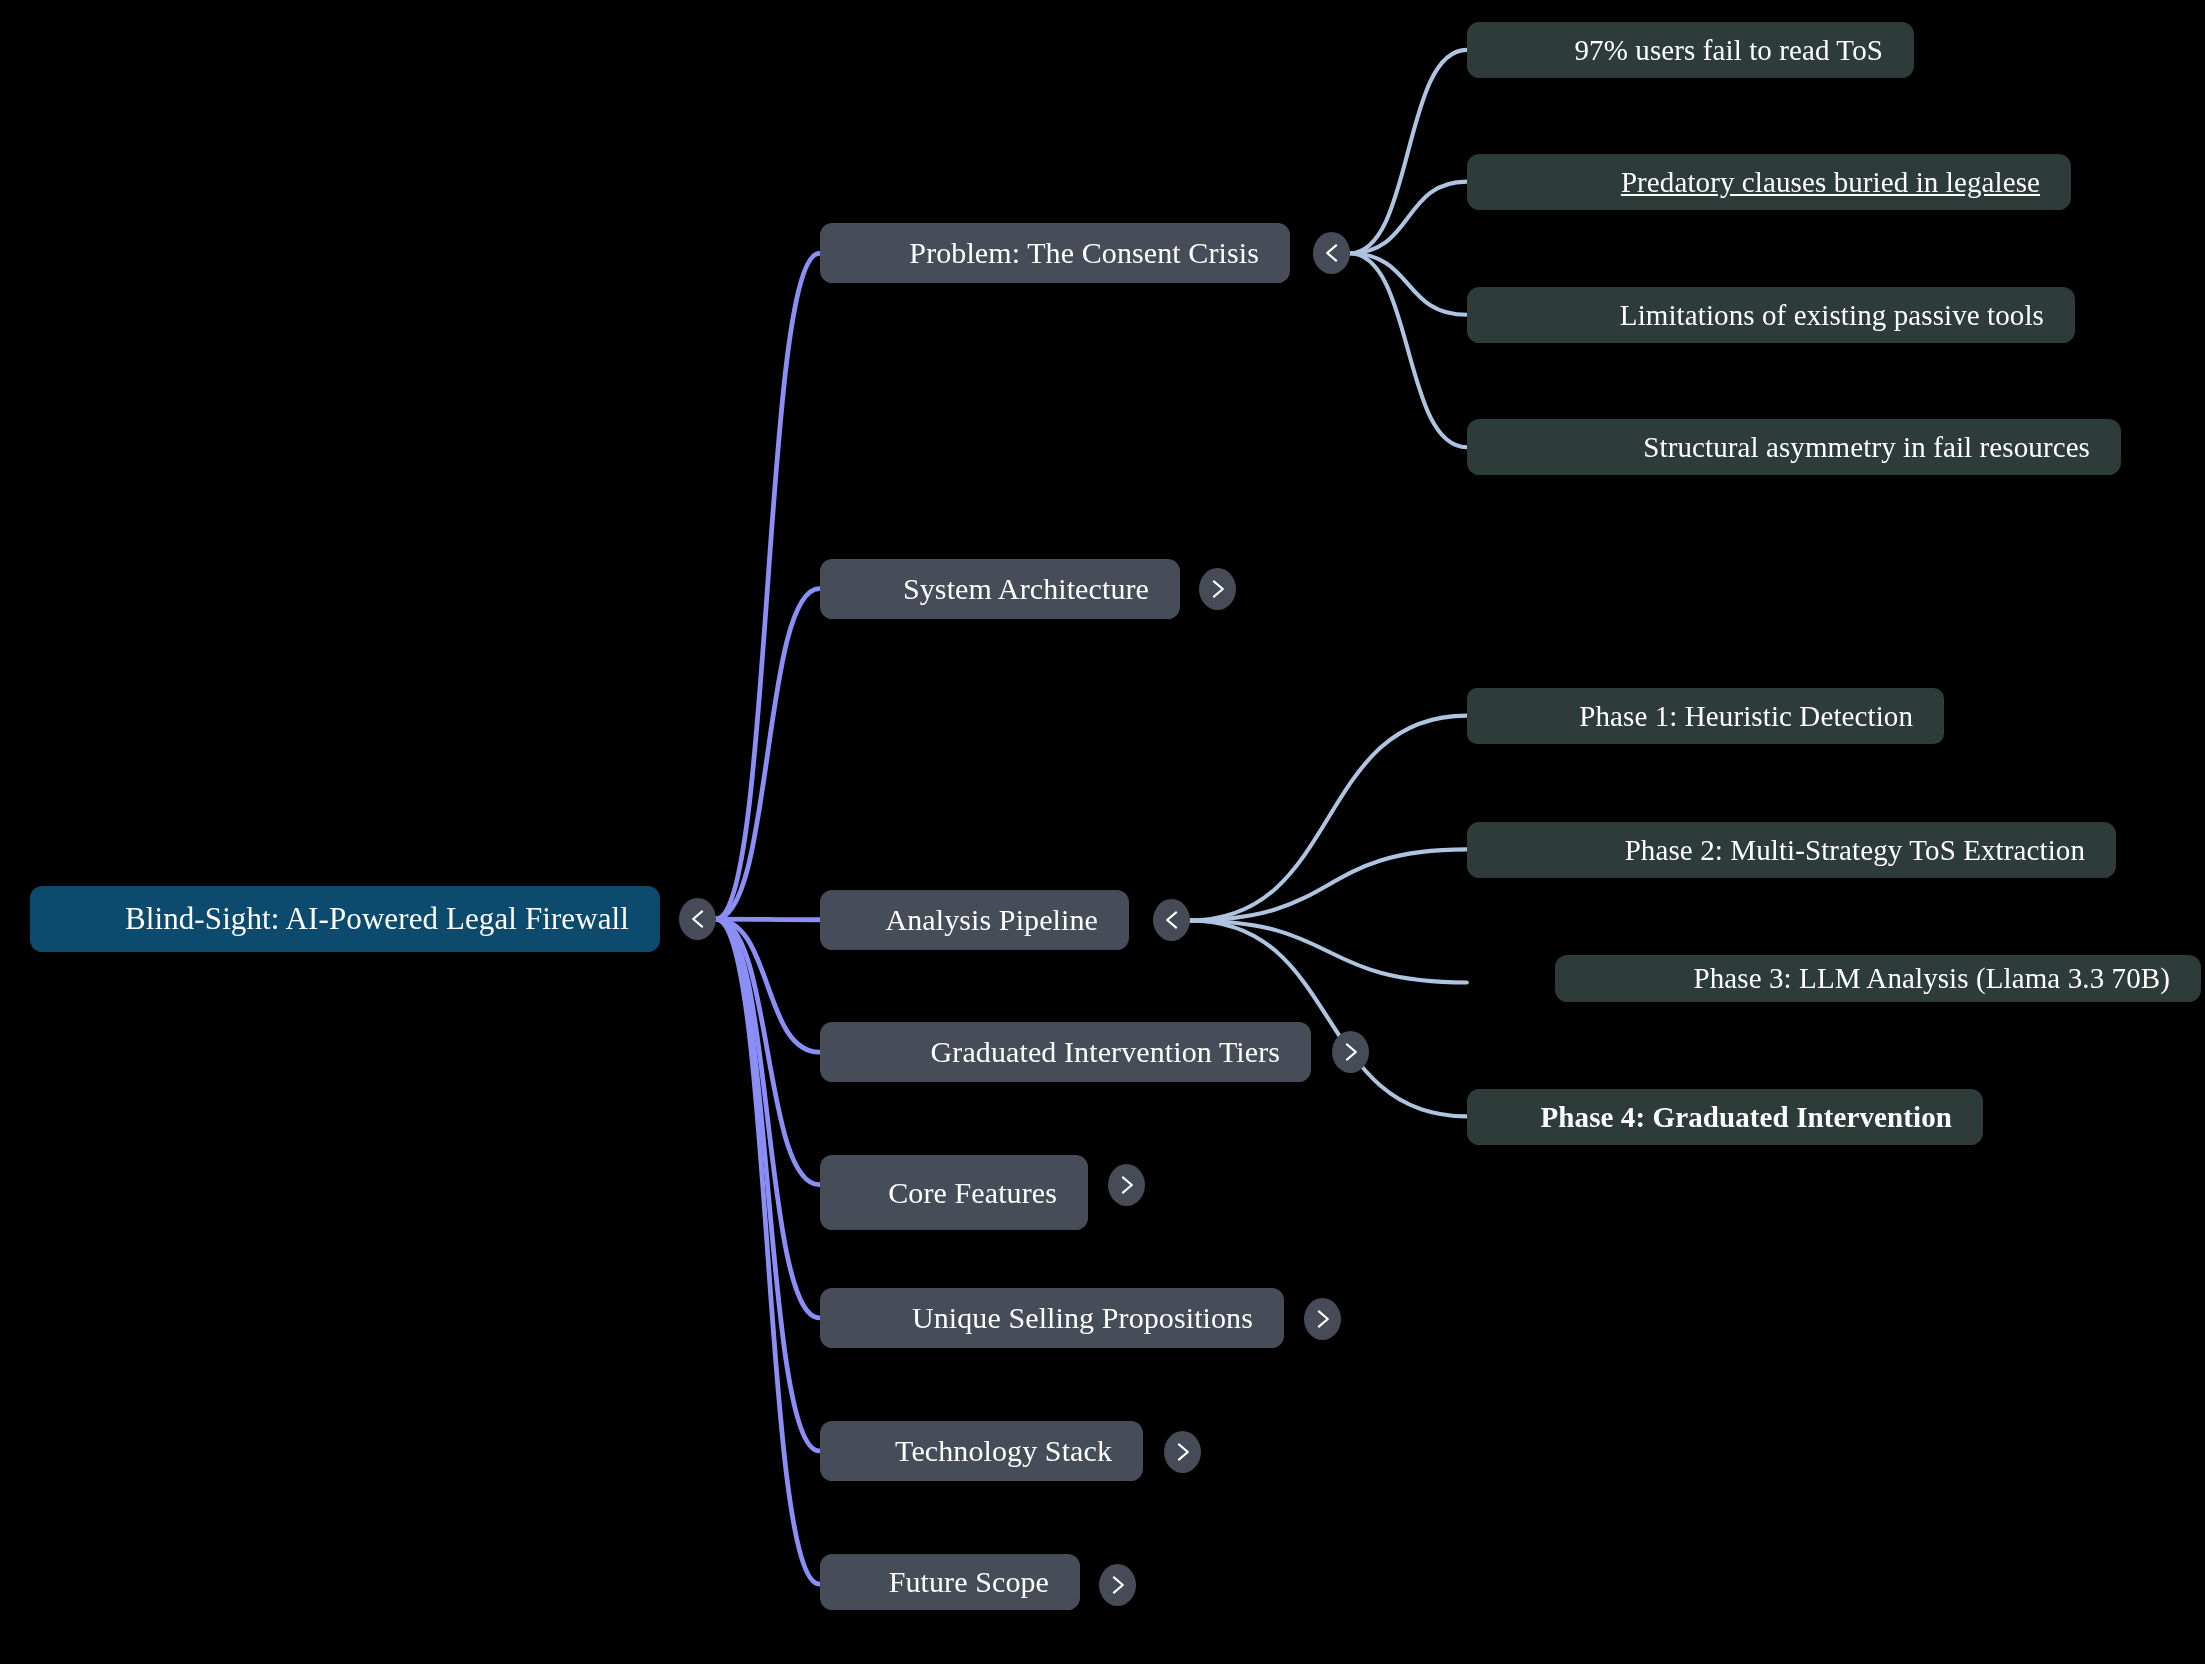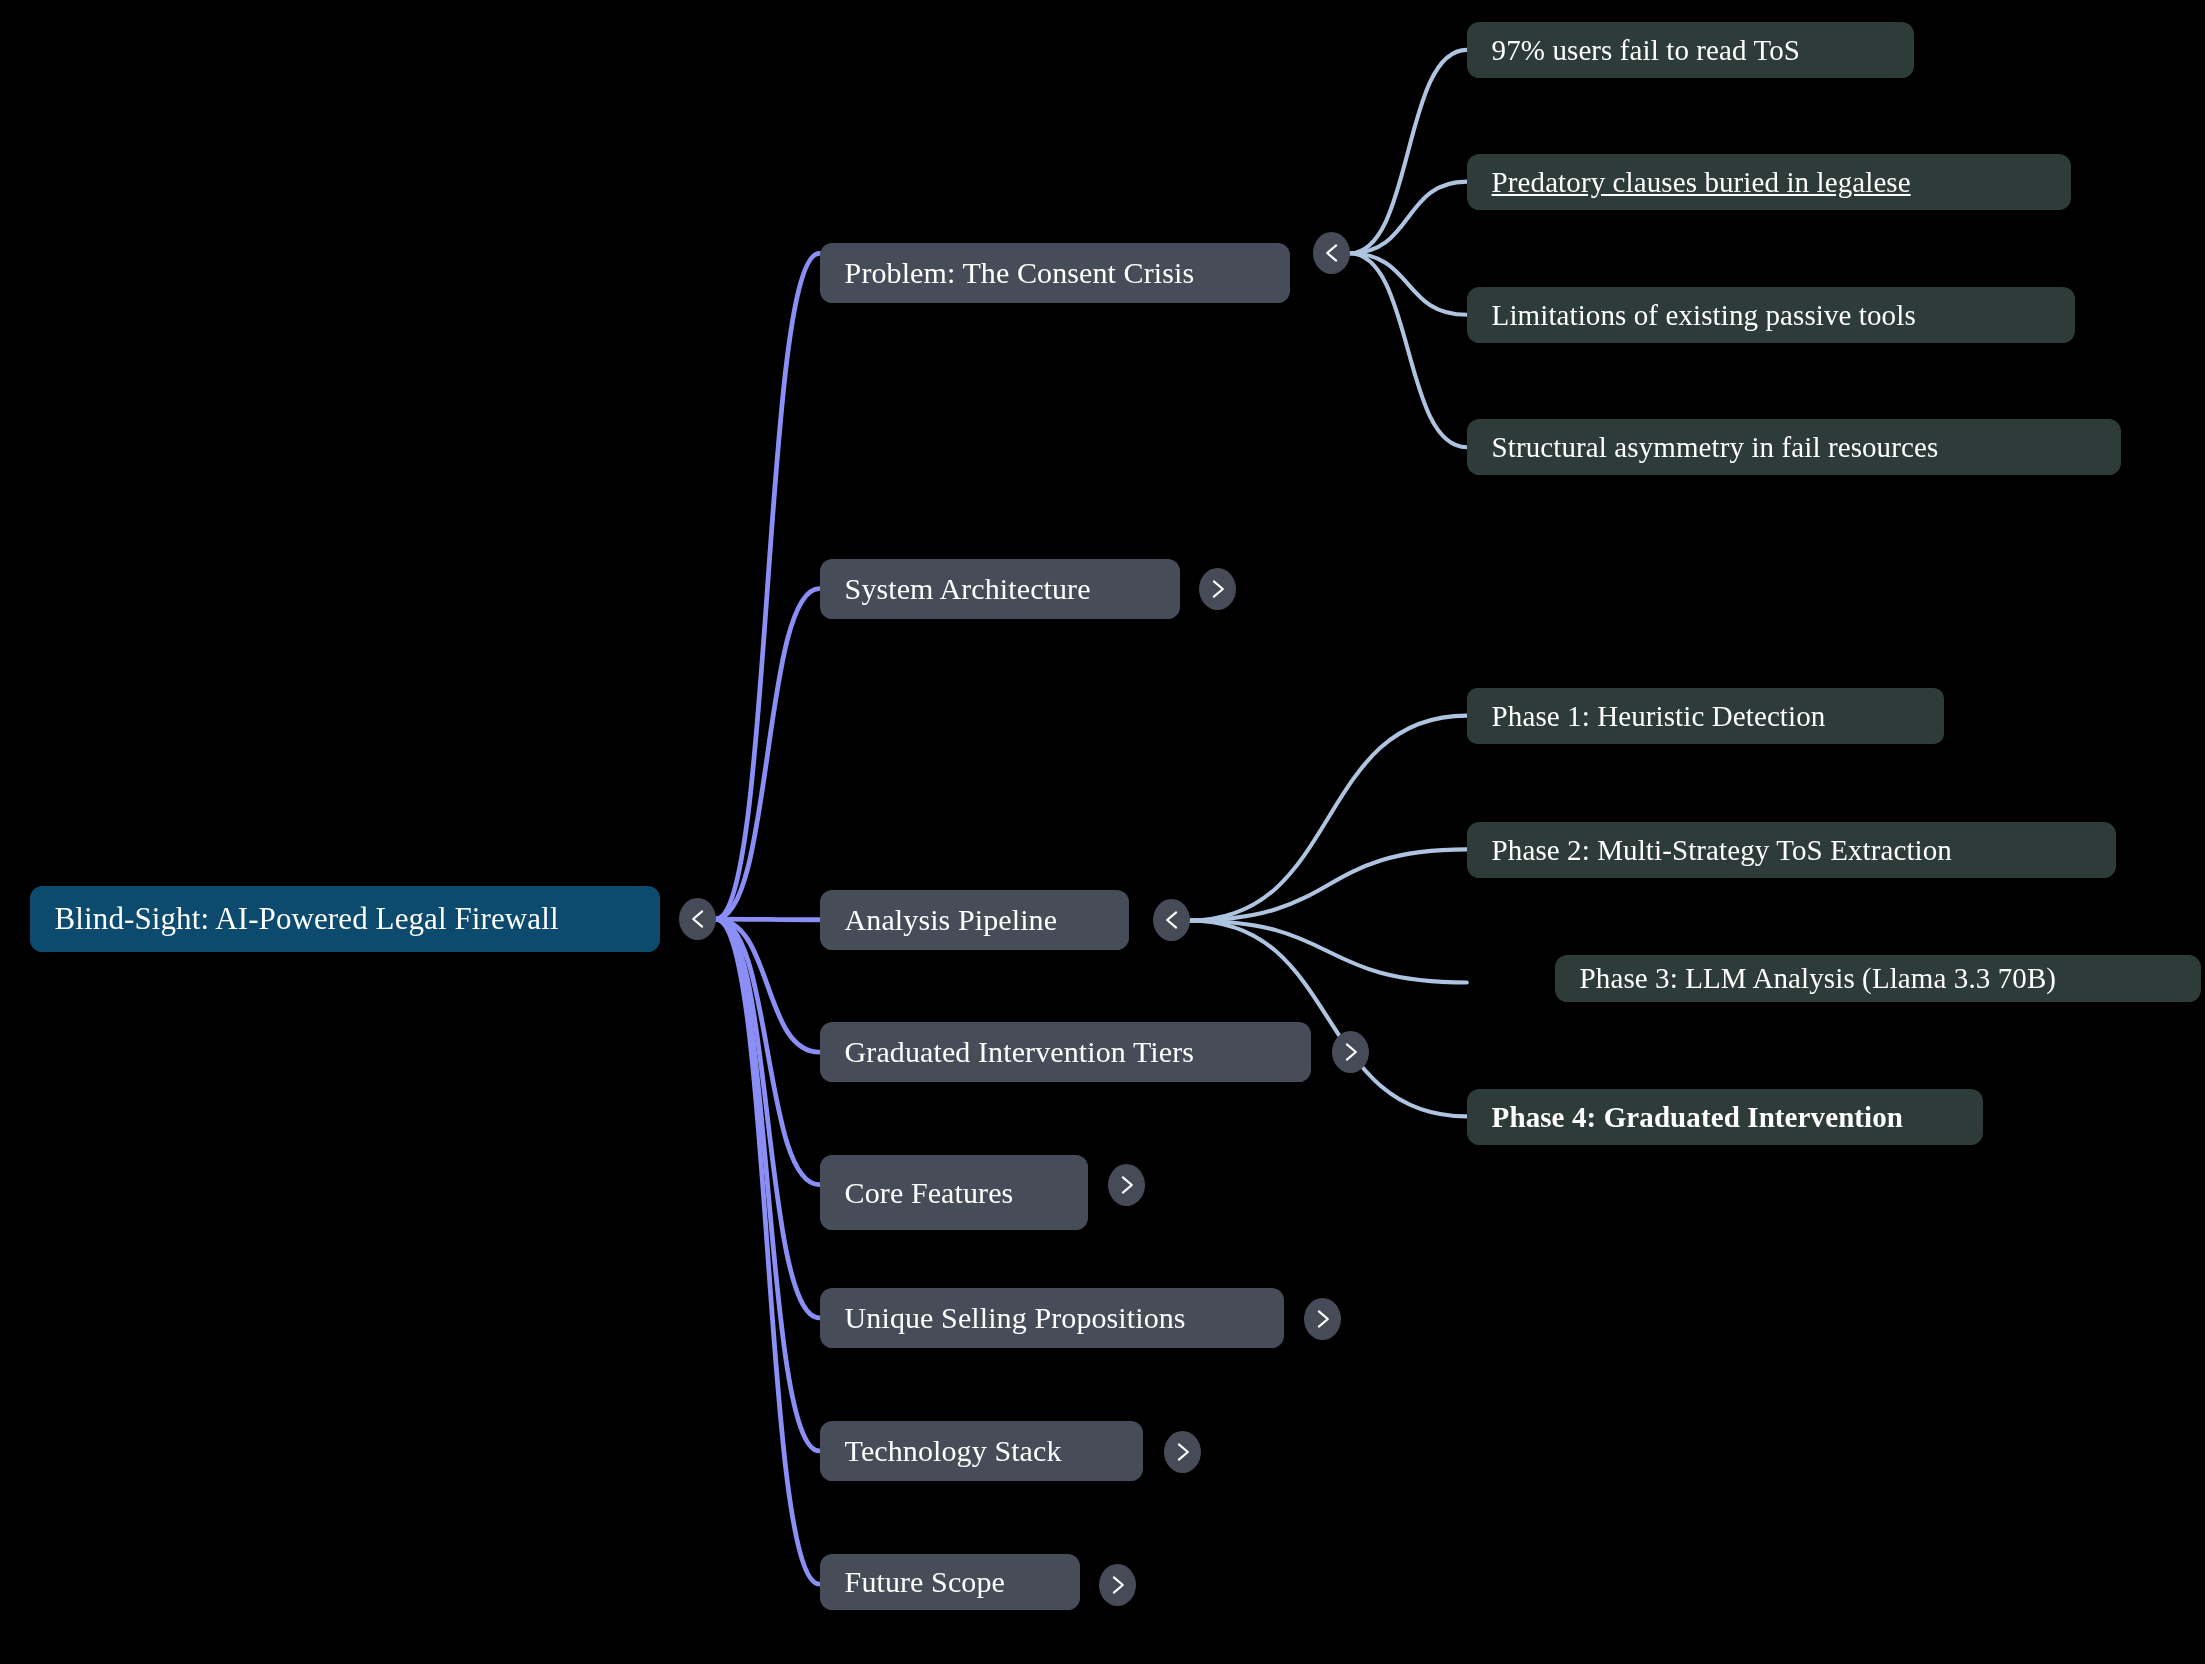--- a/index.html
+++ b/index.html
@@ -28,22 +28,23 @@
   }
   .node {
     position: absolute;
     box-sizing: border-box;
     display: flex;
     align-items: center;
     border-radius: 12.3px;
     color: #ffffff;
     white-space: nowrap;
     padding-left: 24.6px;
-    padding-right: 18px;
+    padding-right: 31px;
     letter-spacing: 0.1px;
+    justify-content: flex-end;
   }
   .node-root {
     background: #0c4a6e;
     font-size: 31px;
   }
   .node-branch {
     background: #474d58;
     font-size: 30px;
   }
   .node-leaf {
@@ -91,21 +92,21 @@
   <div class="node node-root" style="left: 30px; top: 886px; width: 630px; height: 66px;">
     <span>Blind-Sight: AI-Powered Legal Firewall</span>
   </div>
   <div class="toggle" style="left: 679px; top: 898px;">
     <svg width="18" height="22" viewBox="0 0 26 32">
       <polyline points="19,5 6,16 19,27" fill="none" stroke="#ffffff" stroke-width="3.2" stroke-linecap="round" stroke-linejoin="round"></polyline>
     </svg>
   </div>
 
   <div id="nodes-layer">
-      <div class="node node-branch" style="left: 820px; top: 223px; width: 470px; height: 60px; margin-top: 20px;">
+      <div class="node node-branch" style="left: 820px; top: 223px; width: 470px; height: 60px;">
         <span>Problem: The Consent Crisis</span>
       </div>
       <div class="toggle" style="left: 1313px; top: 232px;">
         <svg width="18" height="22" viewBox="0 0 26 32">
           <polyline points="19,5 6,16 19,27" fill="none" stroke="#ffffff" stroke-width="3.2" stroke-linecap="round" stroke-linejoin="round"></polyline>
         </svg>
       </div>
       <div class="node node-leaf" style="left: 1467px; top: 22px; width: 447px; height: 56px;">
         <span>97% users fail to read ToS</span>
       </div>

